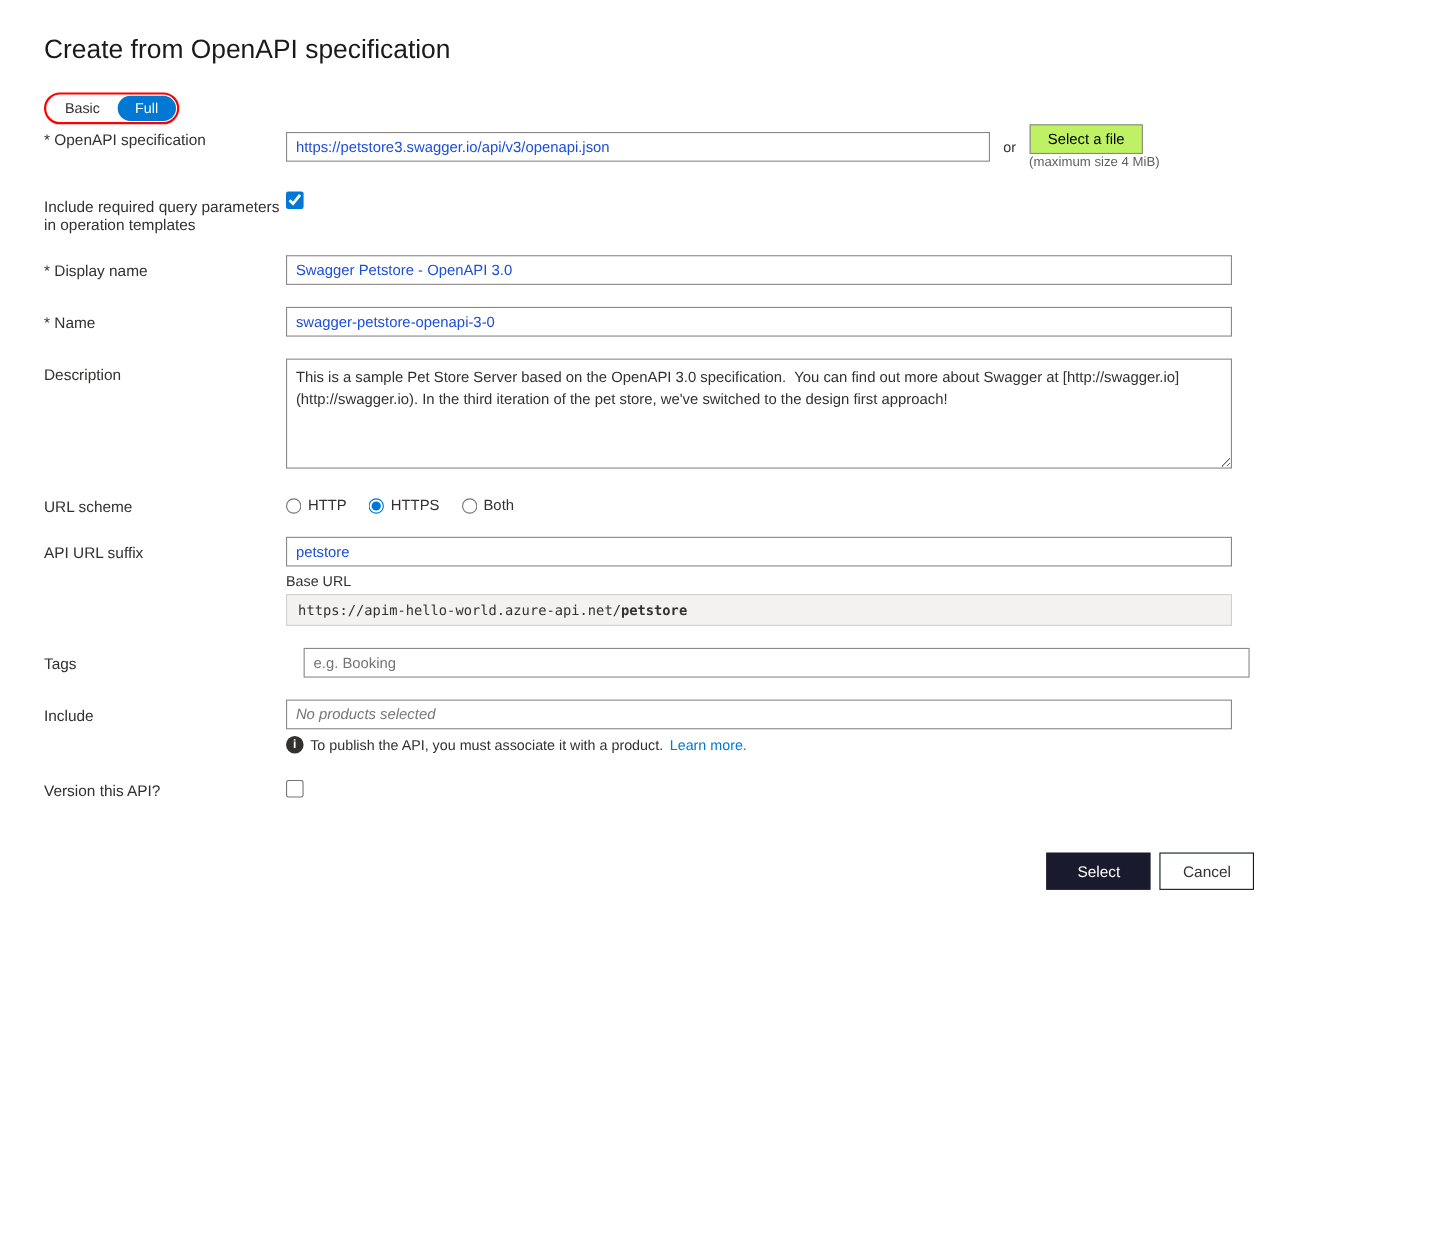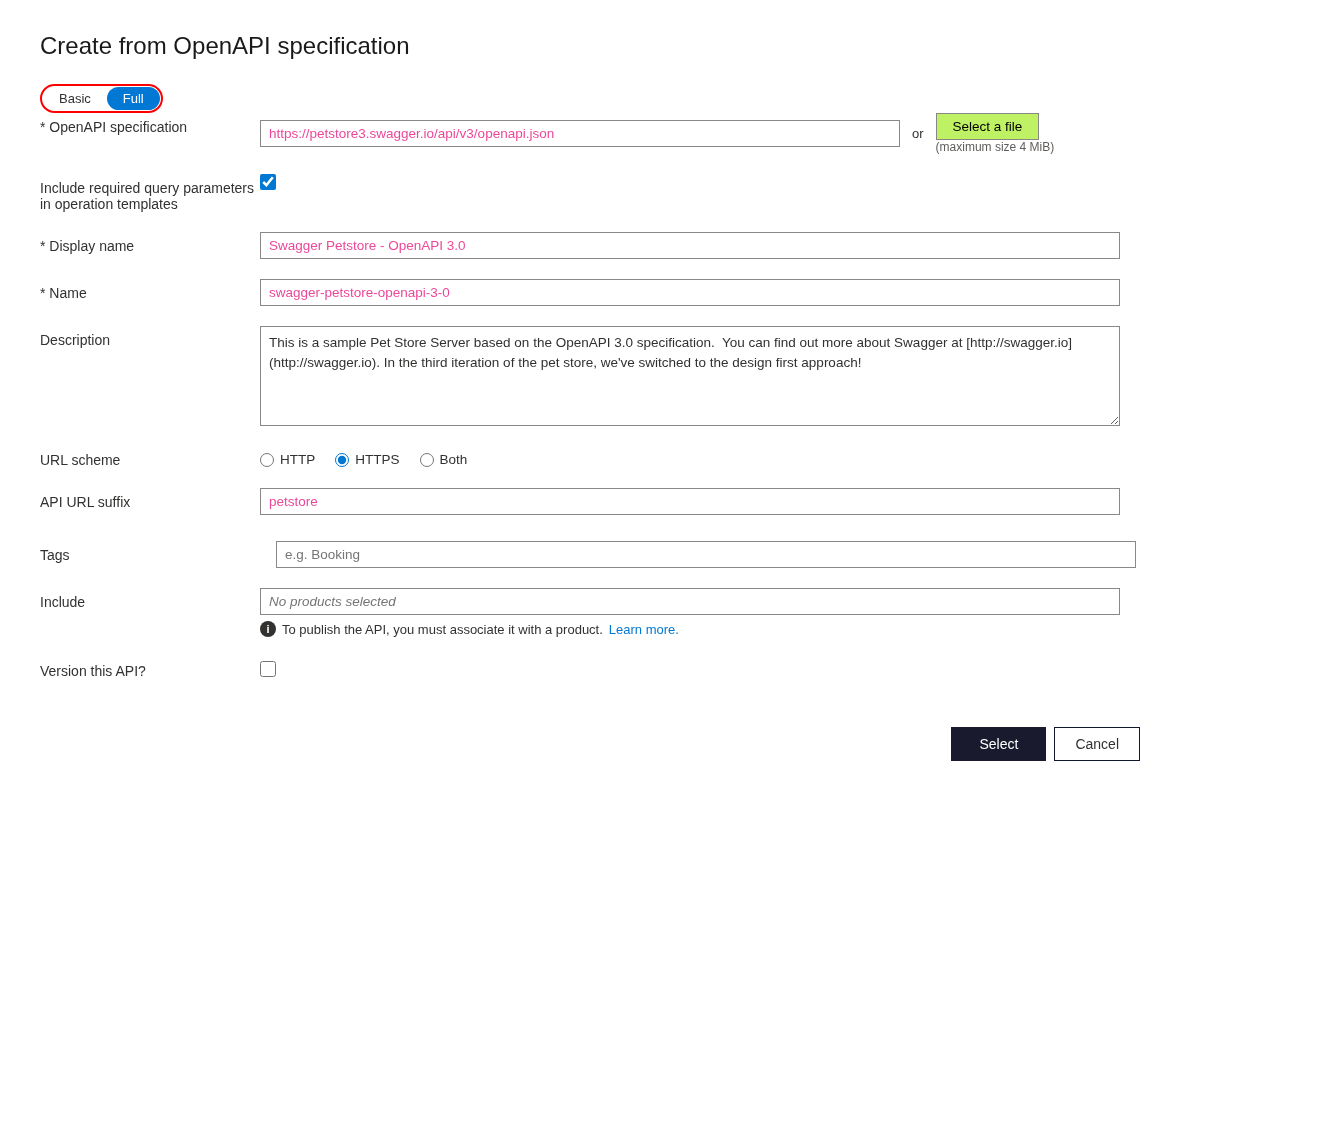--- a/index.html
+++ b/index.html
@@ -54,21 +54,21 @@
     }
     .input-row {
       display: flex;
       align-items: center;
       gap: 12px;
     }
     input[type="text"], textarea {
       border: 1px solid #8a8886;
       padding: 5px 8px;
       font-size: 13.5px;
-      color: #ec4899;
+      color: #1d4ed8;
       background: #fff;
       outline: none;
       font-family: inherit;
     }
     .openapi-input {
       width: 640px;
       background: #f3f2f1;
     }
     .full-width-input {
       width: 860px;
@@ -297,20 +297,24 @@
       </label>
     </div>
   </div>
 
   <div class="label-col">
     <span>API URL suffix</span>
   </div>
   <div class="form-control">
     <input type="text" class="suffix-input" value="petstore" style="">
     <div>
+      <div class="base-url-label">Base URL</div>
+      <div class="base-url-box">
+        <span class="normal">https://apim-hello-world.azure-api.net/</span><span class="bold">petstore</span>
+      </div>
     </div>
   </div>
 
   <div class="label-col">
     <span>Tags</span>
   </div>
   <div class="form-control">
     <input type="text" class="full-width-input tags-input" placeholder="e.g. Booking" style="">
   </div>
 

